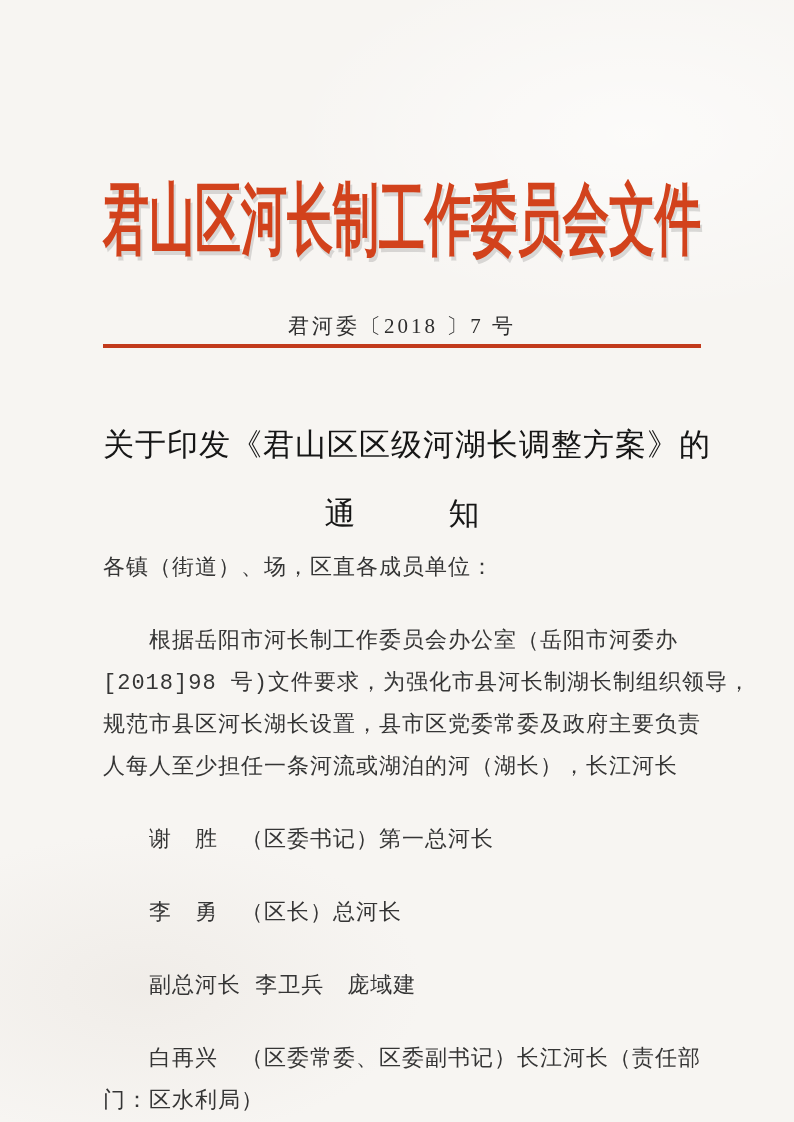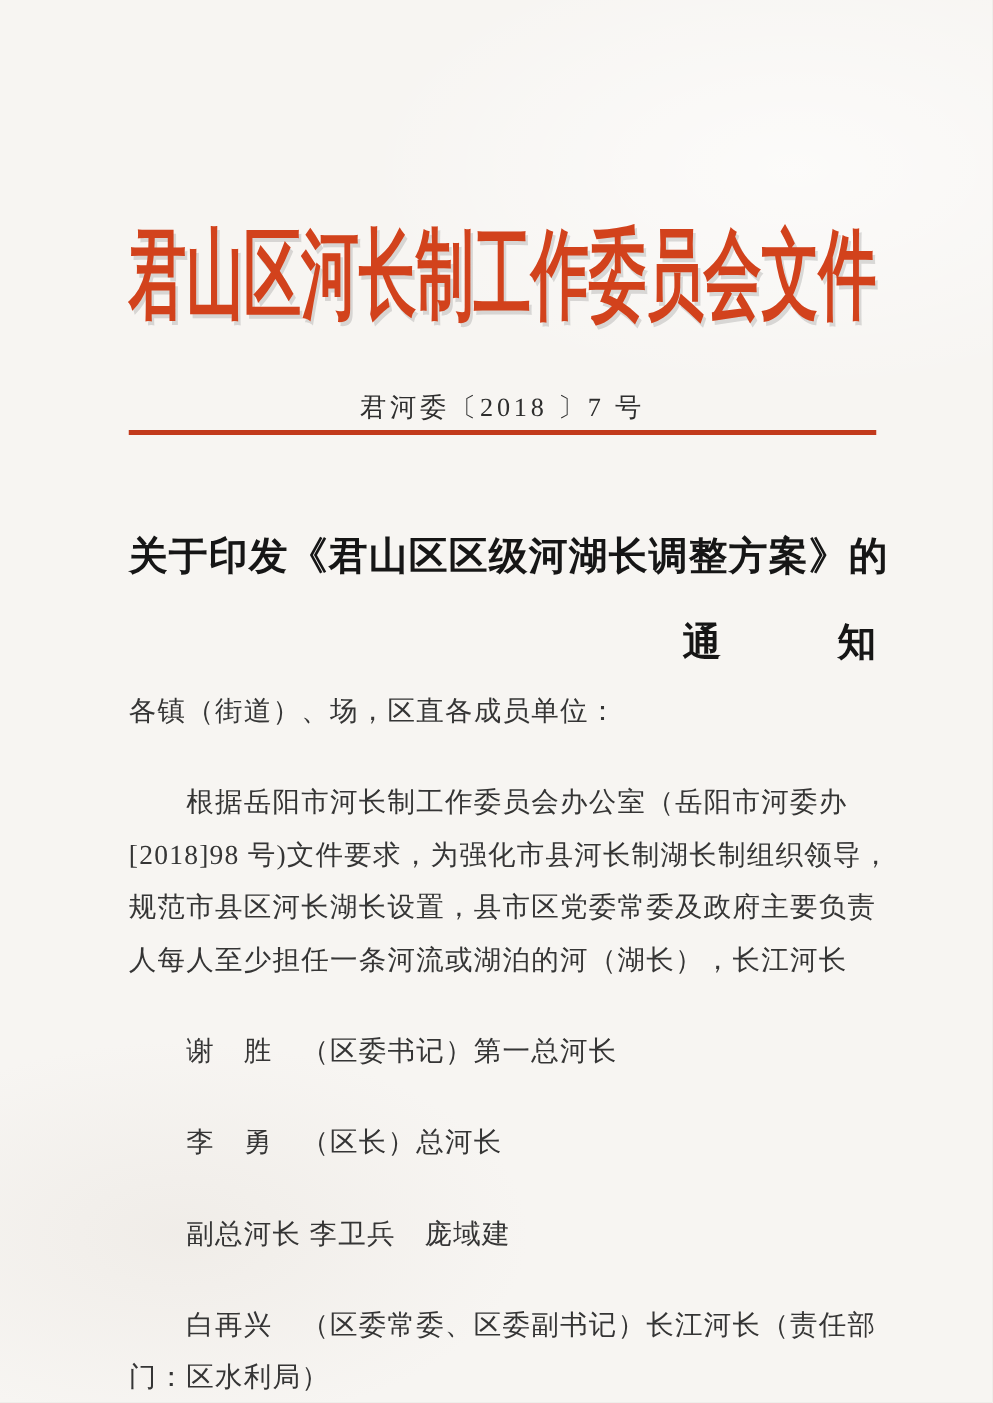--- a/index.html
+++ b/index.html
@@ -56,23 +56,23 @@
     top: 344px;
     height: 4px;
     border: none;
     margin: 0;
   }
   .doc-title {
     position: absolute;
     left: 0;
     width: 598px;
     top: 424px;
-    text-align: right;
+    text-align: center;
     color: #161616;
-    font-weight: bold;
+    font-weight: normal;
     font-family: "Liberation Sans", "DejaVu Sans", sans-serif;
   }
   .doc-title .line1 {
     font-size: 31px;
     letter-spacing: 1px;
     white-space: nowrap;
   }
   .doc-title .line2 {
     font-size: 31px;
     margin-top: 27px;
@@ -84,20 +84,21 @@
     width: 598px;
     top: 548px;
     font-size: 22px;
     color: #353535;
     letter-spacing: 1px;
   }
   .body-line {
     height: 42px;
     line-height: 42px;
     white-space: nowrap;
+    font-family: Liberation Mono, monospace;
   }
   .body-line.indent {
     padding-left: 46px;
     margin-top: 31px;
   }
 </style>
 </head>
 <body>
 
 <div class="page">

